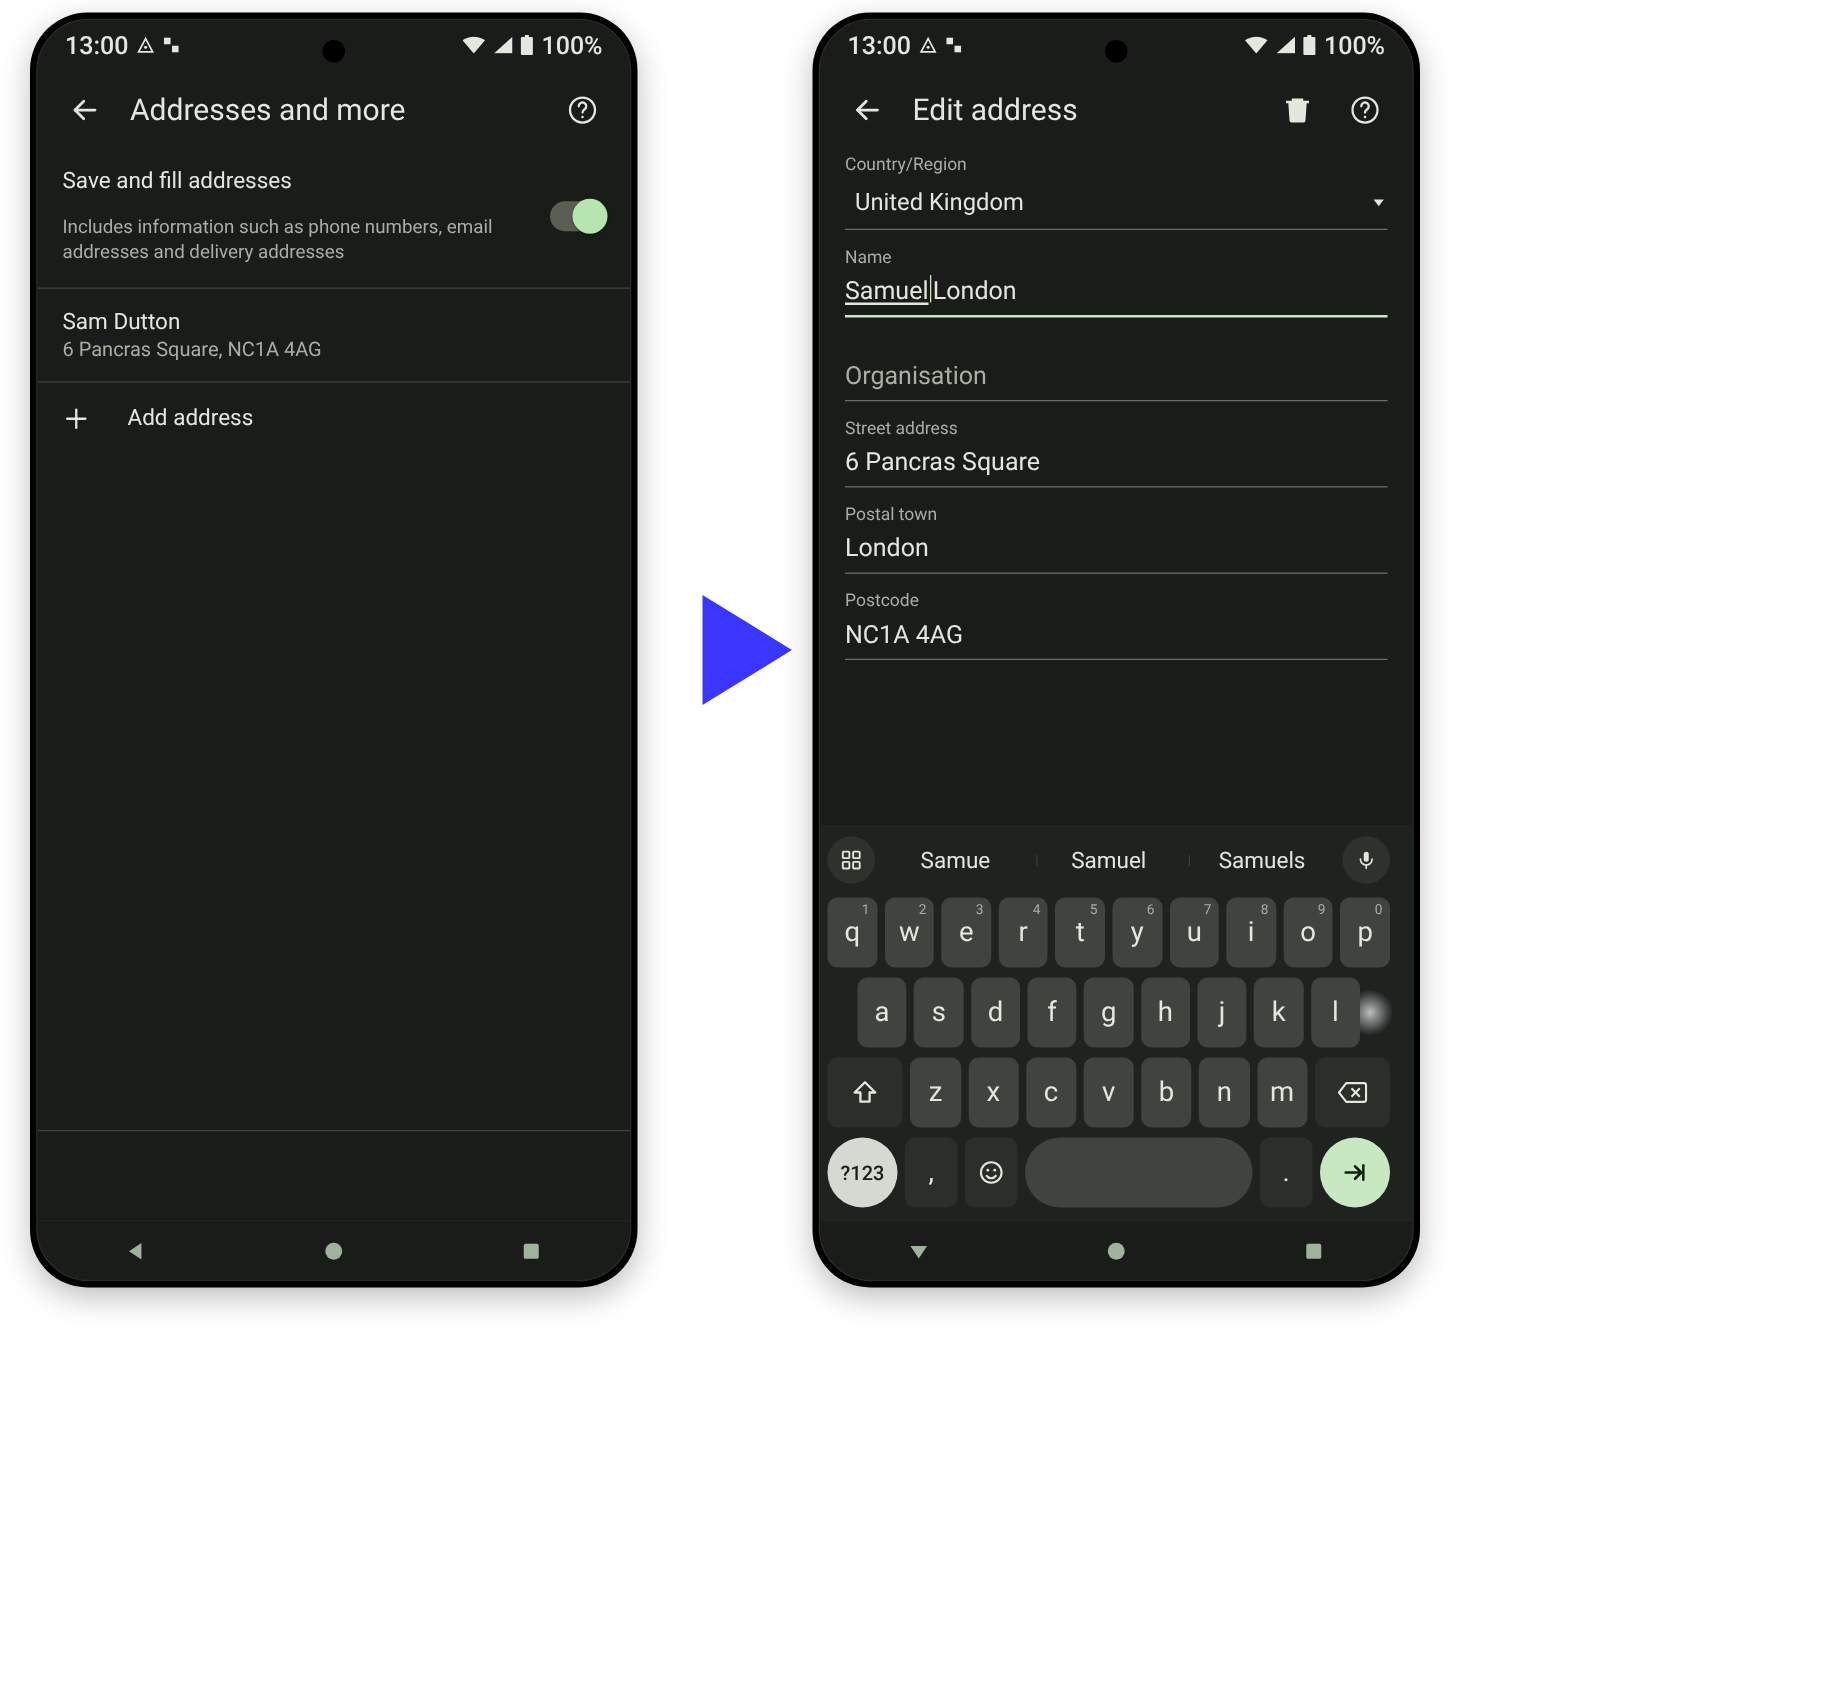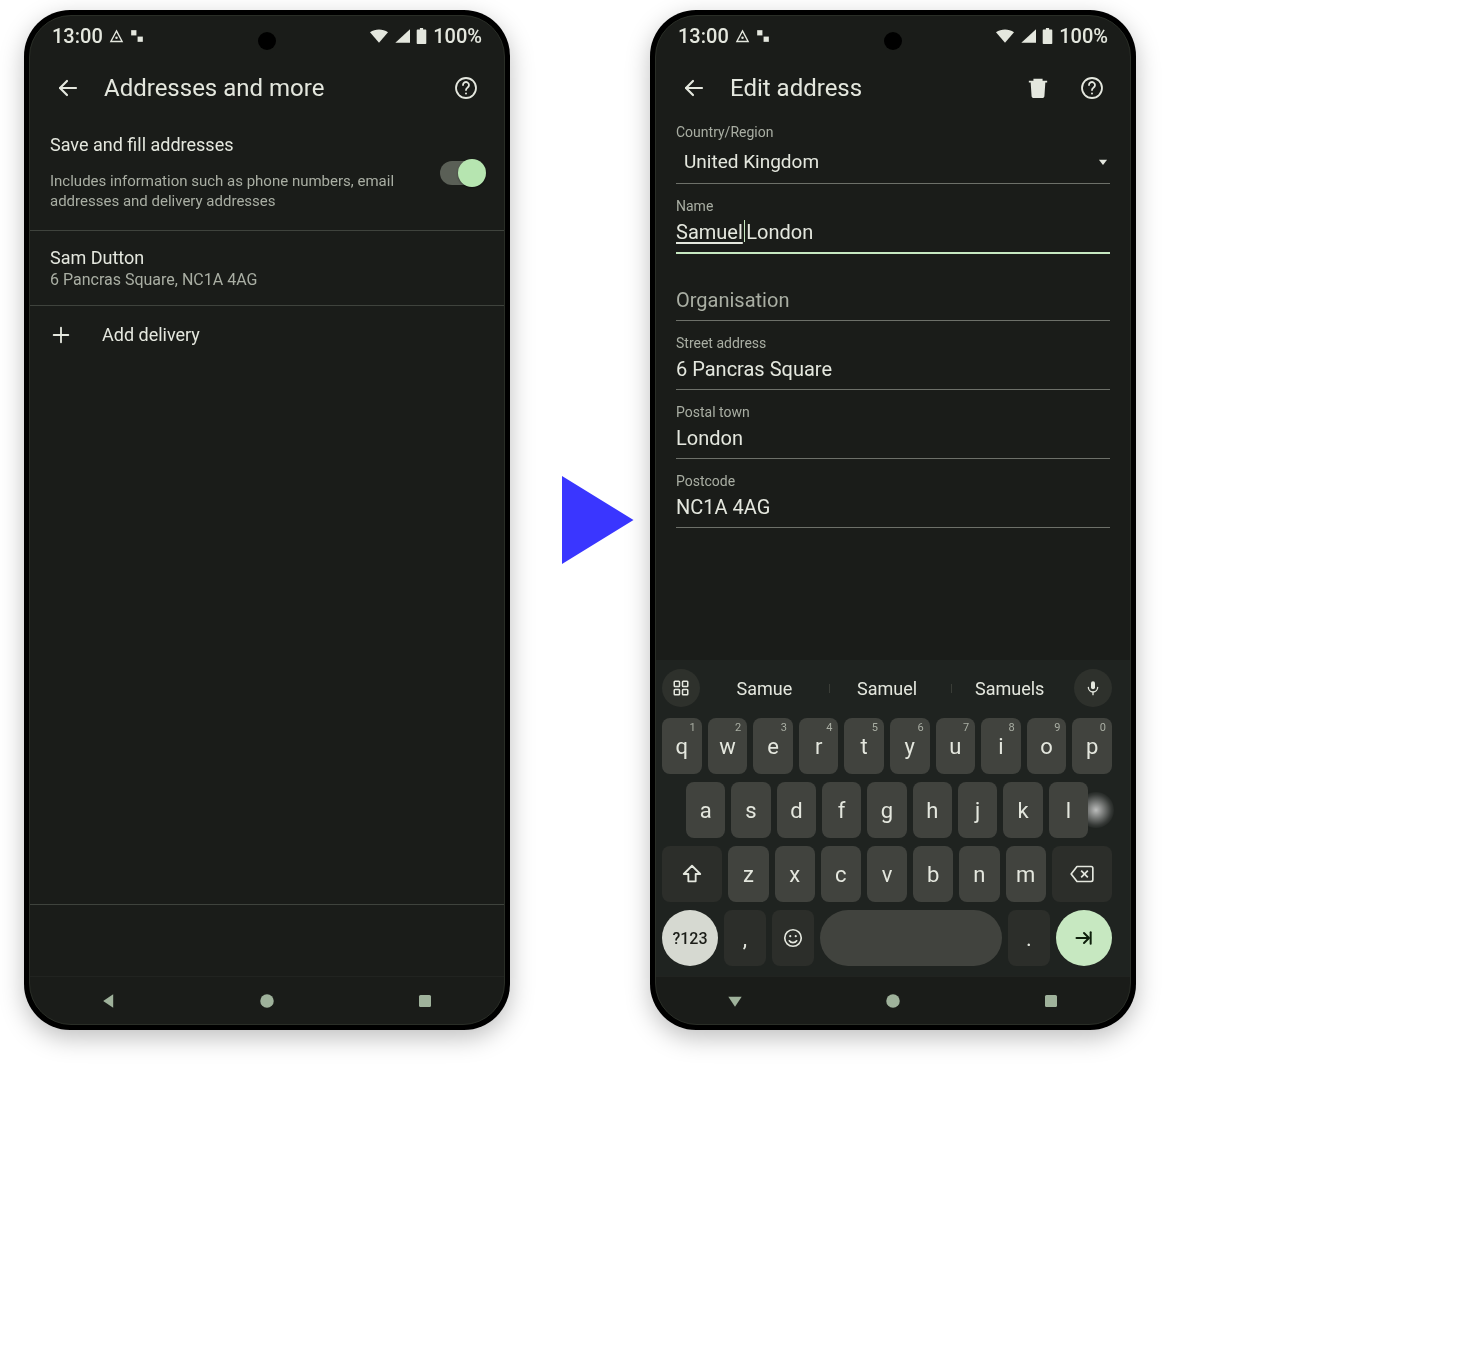--- a/index.html
+++ b/index.html
@@ -276,21 +276,21 @@
         </div>
         <div class="divider"></div>
 
         <div class="add-row">
           <span class="ico">
             <svg width="22" height="22" viewBox="0 0 24 24" fill="none" stroke="currentColor" stroke-width="2" stroke-linecap="round">
                 <line x1="12" y1="4" x2="12" y2="20"></line>
                 <line x1="4" y1="12" x2="20" y2="12"></line>
               </svg>
           </span>
-          <span>Add delivery</span>
+          <span>Add address</span>
         </div>
         <div class="divider" style="margin-top: 540px;"></div>
       </div>
 
       <div class="navbar">
         <div class="navbtn">
           <svg width="20" height="20" viewBox="0 0 24 24" fill="currentColor">
               <path d="M17 4v16L5 12Z"></path>
             </svg>
         </div>

